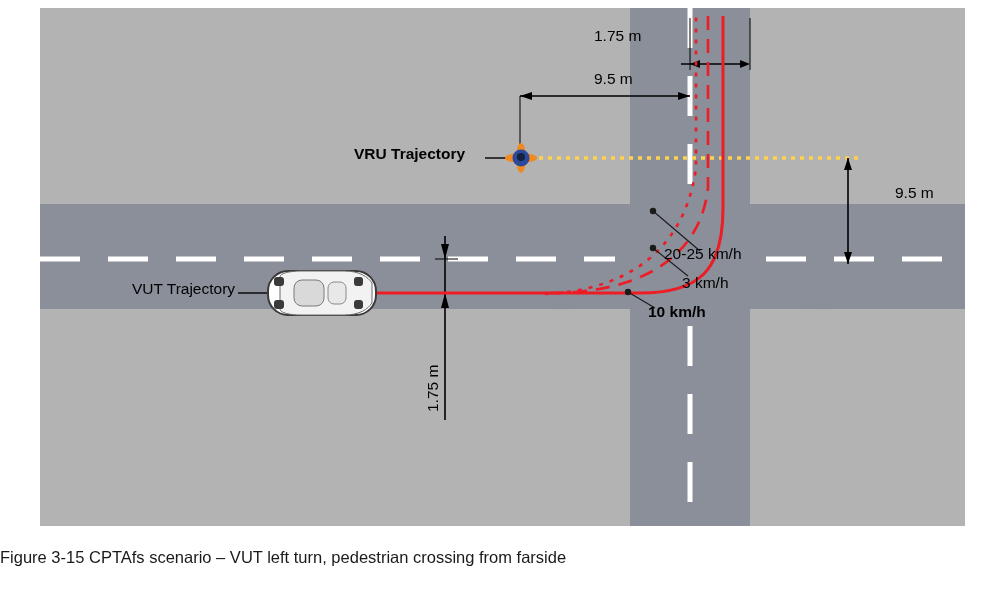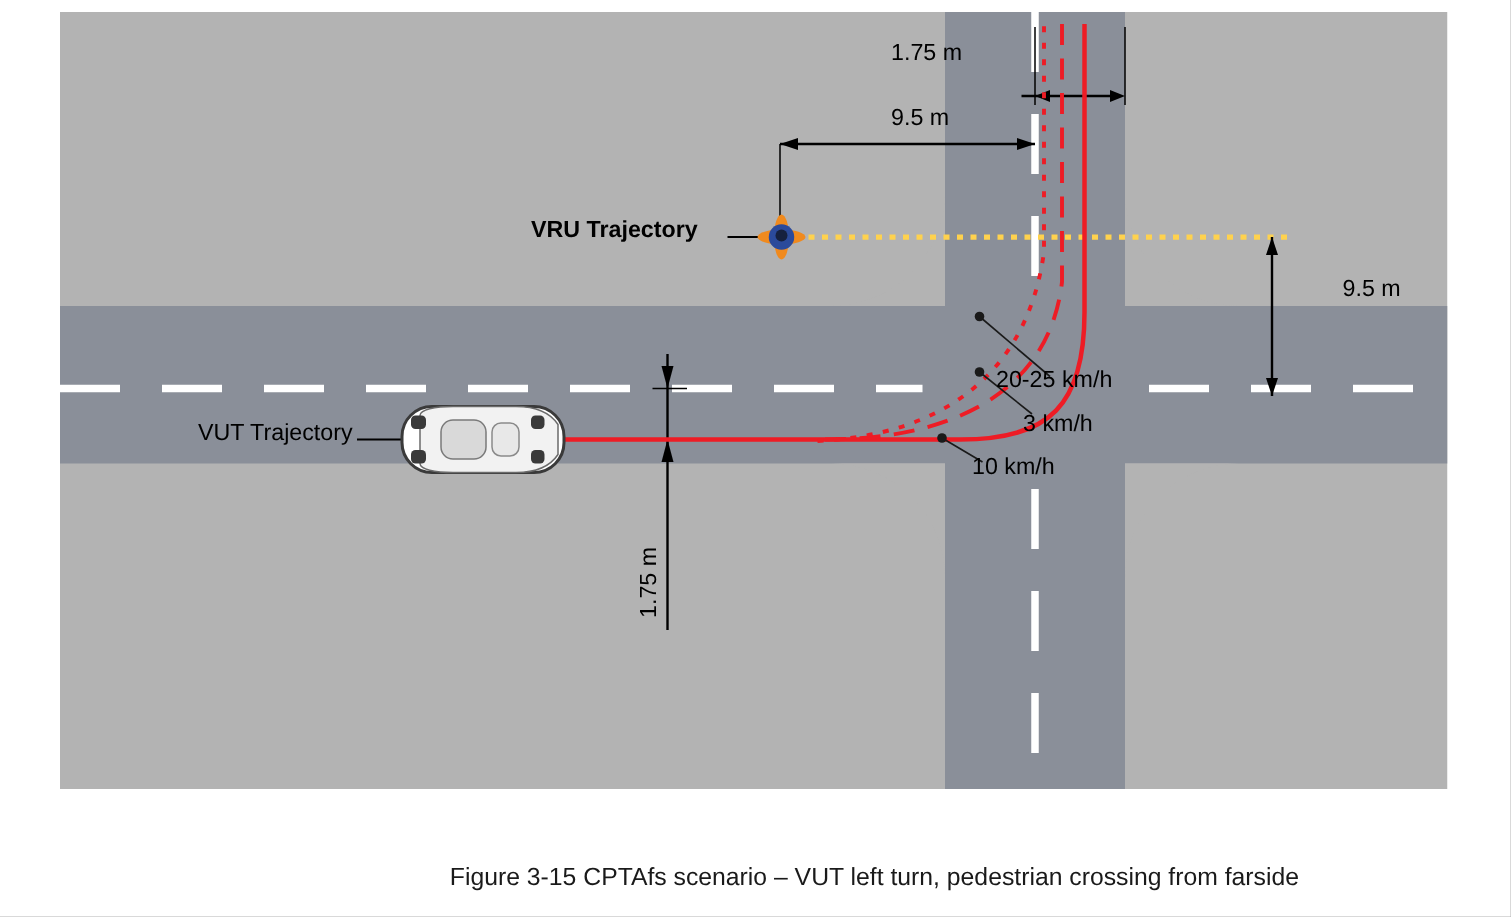--- a/index.html
+++ b/index.html
@@ -6,22 +6,22 @@
   body{
     width:1007px;height:611px;
     background:#ffffff;
     font-family:"Liberation Sans", sans-serif;
     overflow:hidden;
   }
   #stage{position:relative;width:1007px;height:611px;}
   #figure{position:absolute;left:40px;top:8px;width:925px;height:518px;}
   #figure svg{display:block;}
   .cap{
-    position:absolute;left:0;top:576px;width:866px;
-    text-align:right;font-size:16.5px;color:#1a1a1a;
+    position:absolute;left:0;top:548px;width:866px;
+    text-align:left;font-size:16.5px;color:#1a1a1a;
   }
   .lbl{
     position:absolute;font-size:15.5px;color:#000;white-space:nowrap;
   }
   .lbl.vert{
     transform-origin:0 0;
     transform:rotate(-90deg);
   }
 </style>
 </head>
@@ -124,16 +124,16 @@
   <div class="lbl" style="left:594px;top:27px;">1.75 m</div>
   <div class="lbl" style="left:594px;top:70px;">9.5 m</div>
   <div class="lbl" style="left:895px;top:184px;">9.5 m</div>
   <div class="lbl vert" style="left:424px;top:412px;">1.75 m</div>
 
   <div class="lbl" style="left:354px;top:145px;font-weight:bold;">VRU Trajectory</div>
   <div class="lbl" style="left:120px;top:280px;margin-left:12px;">VUT Trajectory</div>
 
   <div class="lbl" style="left:664px;top:245px;">20-25 km/h</div>
   <div class="lbl" style="left:682px;top:274px;">3 km/h</div>
-  <div class="lbl" style="left:648px;top:303px;">10 km/h</div>
+  <div class="lbl" style="left:648px;top:303px;font-weight:bold;">10 km/h</div>
 
   <div class="cap">Figure 3-15 CPTAfs scenario – VUT left turn, pedestrian crossing from farside</div>
 </div>
 
 </body></html>

